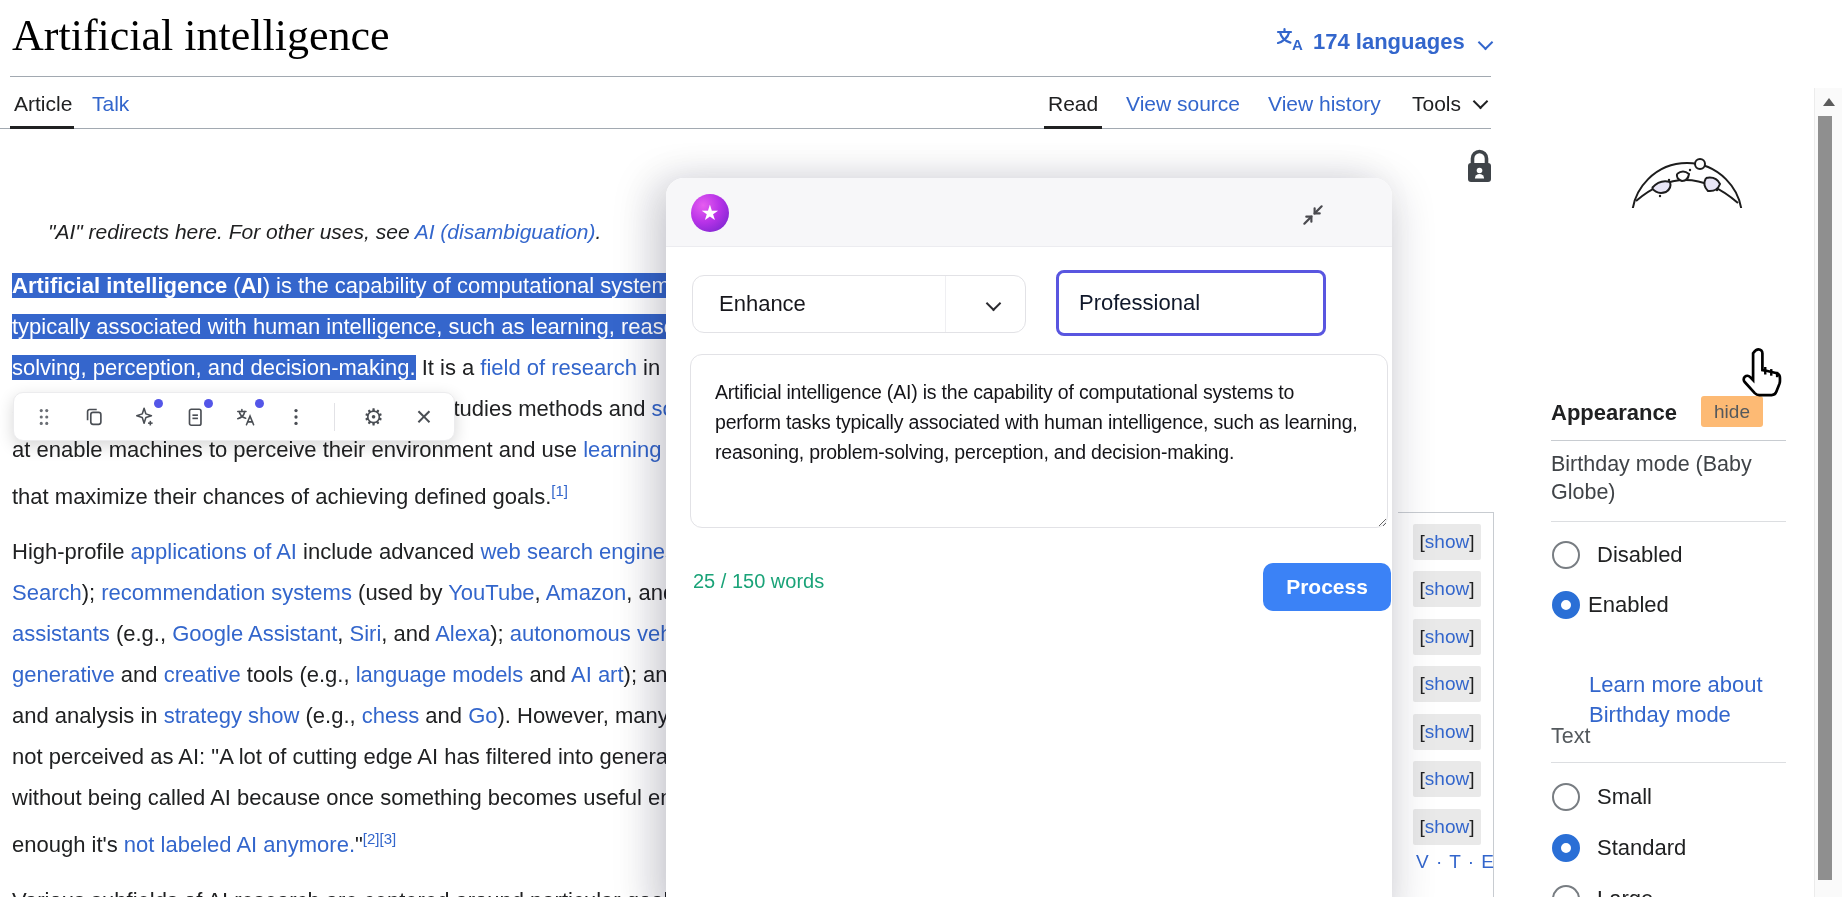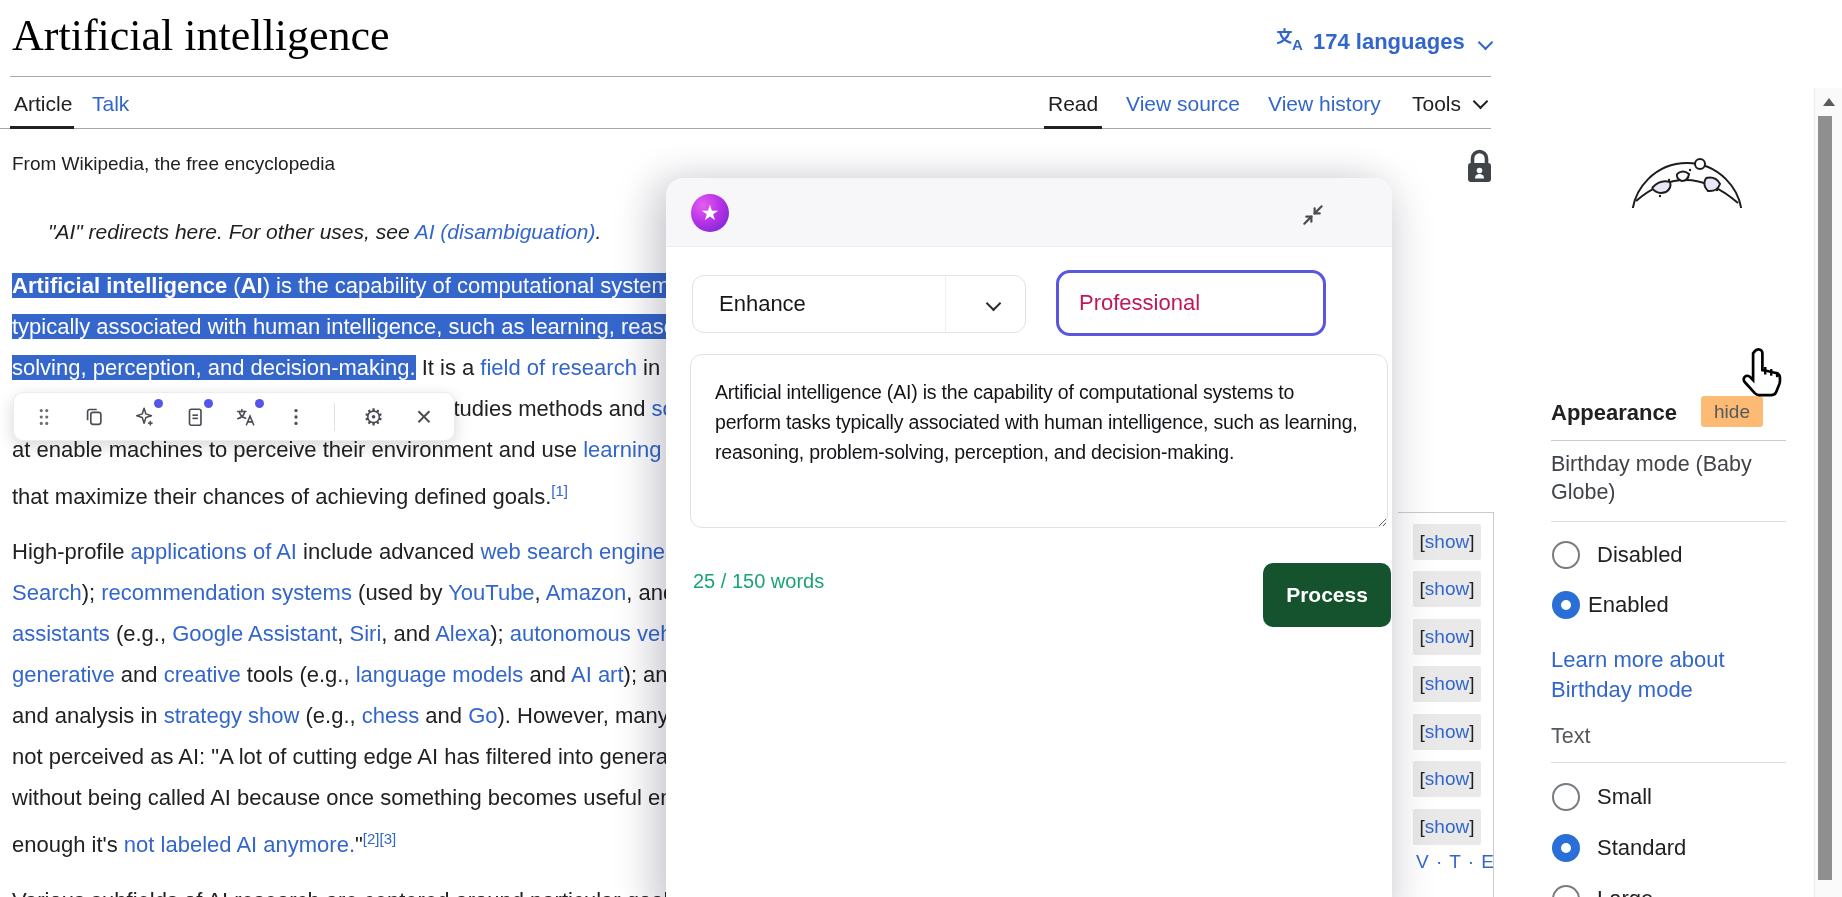--- a/index.html
+++ b/index.html
@@ -70,27 +70,27 @@
   .logo{position:absolute;left:25px;top:16px;width:38px;height:38px;border-radius:50%;
      background:radial-gradient(circle at 32% 30%, #e65df0 0%, #b833e8 45%, #6a22c9 100%);
      display:flex;align-items:center;justify-content:center;color:#fff;font-size:21px;}
   .minimize-btn{position:absolute;right:66px;top:24px;width:26px;height:26px;cursor:pointer;color:#4a4a4f;}
   .mode-select{position:absolute;left:26px;top:97px;width:334px;height:58px;border:1.5px solid #e2e2e6;
      border-radius:12px;display:flex;align-items:center;font-size:22px;color:#17171c;
      padding-left:26px;box-sizing:border-box;cursor:pointer;background:#fff;}
   .mode-select .inner-div{position:absolute;left:252px;top:0;width:1px;height:100%;background:#efeff2;}
   .mode-select .chev{position:absolute;right:26px;top:22px;color:#2b2b30;}
   .style-input{position:absolute;left:390px;top:92px;width:270px;height:66px;border:3.5px solid #5956e0;
-     border-radius:14px;box-sizing:border-box;font-size:22px;color:#be185d;padding:0 12px 0 20px;
+     border-radius:8px;box-sizing:border-box;font-size:22px;color:#0f172a;padding:0 12px 0 20px;
      font-family:inherit;outline:none;}
   .modal textarea{position:absolute;left:24px;top:176px;width:698px;height:174px;border:1.5px solid #e2e2e6;
      border-radius:12px;box-sizing:border-box;padding:22px 24px;font-family:inherit;
      font-size:19.5px;letter-spacing:-0.2px;line-height:30px;color:#141418;resize:both;outline:none;}
   .word-count{position:absolute;left:27px;top:392px;font-size:20px;color:#1aa378;}
-  .process-btn{position:absolute;left:597px;top:385px;width:128px;height:64px;background:#14532d;color:#fff;
+  .process-btn{position:absolute;left:597px;top:385px;width:128px;height:48px;background:#3b82f6;color:#fff;
      border:none;border-radius:10px;font-size:21px;font-weight:bold;font-family:inherit;cursor:pointer;}
 
   
   .tooltip-outer{left:1349px;top:207px;width:473px;height:196px;border-radius:20px;
      background:rgba(155,147,240,.72);box-shadow:0 18px 40px rgba(50,40,140,.35);z-index:20;}
   .tooltip-inner{position:absolute;left:13px;top:13px;width:447px;height:170px;border-radius:12px;background:#5a50dc;}
   .tooltip-pointer{position:absolute;left:-14px;top:88px;width:0;height:0;
      border-top:14px solid transparent;border-bottom:14px solid transparent;border-right:16px solid rgba(170,163,243,.95);}
   .tooltip-text{position:absolute;left:28px;top:16px;width:355px;color:#fff;font-size:24px;font-weight:600;line-height:34px;}
   .tt-btn{position:absolute;top:105px;width:57px;height:49px;border-radius:12px;background:rgba(255,255,255,.25);
@@ -138,21 +138,20 @@
   <div class="abs tab" style="left:1126px;top:92px;">View source</div>
   <div class="abs tab" style="left:1268px;top:92px;">View history</div>
   <div class="abs tab active" style="left:1412px;top:92px;">
     <span>Tools</span>
     <span class="chev"></span>
   </div>
   <div class="abs rule" style="left:0;top:128px;width:1491px;"></div>
   <div class="abs tab-underline" style="left:10px;top:126px;width:64px;"></div>
   <div class="abs tab-underline" style="left:1044px;top:126px;width:58px;"></div>
 
-  <div class="abs subtitle">From Wikipedia, the free encyclopedia</div>
 
   <div class="abs hatnote"><span class="it">"AI" redirects here. For other uses, see </span><span class="it lnk">AI (disambiguation)</span><span class="it">.</span></div>
   <div id="article-lines">
       <div class="aline" style="top: 266px;"><span class="hl b">Artificial intelligence</span><span class="hl"> (</span><span class="hl b">AI</span><span class="hl">) is the capability of computational systems to perform tasks</span></div>
       <div class="aline" style="top: 307px;"><span class="hl">typically associated with human intelligence, such as learning, reasoning, problem-</span></div>
       <div class="aline" style="top: 348px;"><span class="hl">solving, perception, and decision-making.</span><span> It is a </span><span class="lnk">field of research</span><span> in computer science</span></div>
       <div class="aline" style="top: 389px;"><span>arch in computer science that develops and studies methods and </span><span class="lnk">software</span><span> that</span></div>
       <div class="aline" style="top: 430px;"><span>at enable machines to perceive their environment and use </span><span class="lnk">learning</span><span> and</span></div>
       <div class="aline" style="top: 471px;"><span>that maximize their chances of achieving defined goals.</span><span class="sup">[1]</span></div>
       <div class="aline" style="top: 532px;"><span>High-profile </span><span class="lnk">applications of AI</span><span> include advanced </span><span class="lnk">web search engines</span></div>
@@ -342,21 +341,21 @@
       <div class="abs sb-label" style="top: 450px;">Birthday mode (Baby Globe)</div>
       <div class="abs sb-div light" style="top: 521px;"></div>
       <div class="radio-row" style="top: 541px;">
         <span class="radio"></span>
         <span class="radio-label">Disabled</span>
       </div>
       <div class="radio-row" style="top: 591px; gap: 8px;">
         <span class="radio checked"></span>
         <span class="radio-label">Enabled</span>
       </div>
-      <div class="abs sb-link" style="top: 645px;">Learn more about Birthday mode</div>
+      <div class="abs sb-link" style="top: 670px; margin-left: 38px;">Learn more about Birthday mode</div>
       <div class="abs sb-label dim" style="top: 722px;">Text</div>
       <div class="abs sb-div light" style="top: 762px;"></div>
       <div class="radio-row" style="top: 783px;">
         <span class="radio"></span>
         <span class="radio-label">Small</span>
       </div>
       <div class="radio-row" style="top: 834px;">
         <span class="radio checked"></span>
         <span class="radio-label">Standard</span>
       </div>

